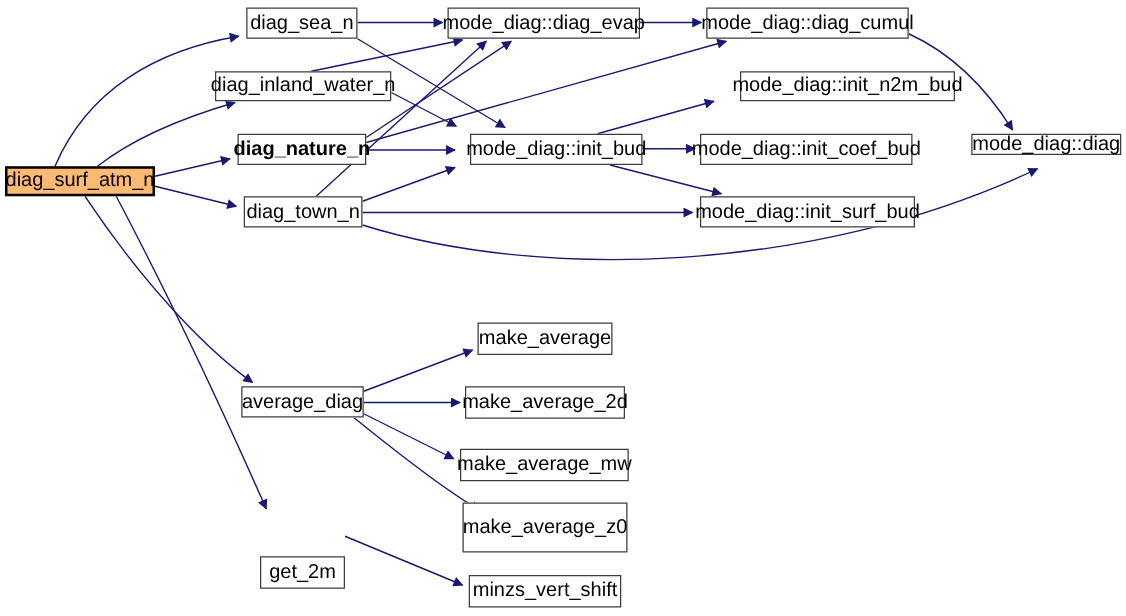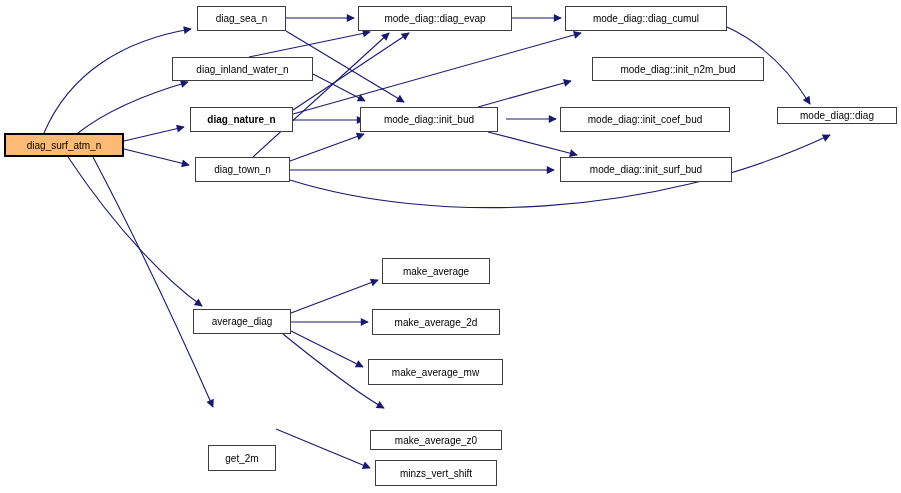--- a/index.html
+++ b/index.html
@@ -1,21 +1,21 @@
 <!DOCTYPE html>
 <html><head>
 <meta charset="utf-8">
 <style>
   html,body{margin:0;padding:0;background:#ffffff;}
   #canvas{position:relative;width:901px;height:493px;background:#ffffff;overflow:hidden;
           font-family:"Liberation Sans","DejaVu Sans",sans-serif;}
   #edges{position:absolute;left:0;top:0;width:901px;height:493px;}
   .node{position:absolute;box-sizing:border-box;background:#ffffff;border:1px solid #3d3d3d;
         display:flex;align-items:center;justify-content:center;
-        font-size:10px;color:#000000;white-space:nowrap;cursor:pointer;}
+        font-size:16px;color:#000000;white-space:nowrap;cursor:pointer;}
   .node.root{background:#fdba74;border:2px solid #000000;cursor:default;}
   .edge{fill:none;stroke-width:1.1px;}
 </style>
 </head>
 <body>
 
 <div id="canvas">
   <svg id="edges" width="901" height="493" viewBox="0 0 901 493" xmlns="http://www.w3.org/2000/svg">
     <defs>
       <marker id="arrow" viewBox="0 0 10 10" markerWidth="11" markerHeight="8" refX="9" refY="5" orient="auto" markerUnits="userSpaceOnUse">
@@ -54,25 +54,25 @@
   </svg>
   <div id="nodes">
       <div class="node root" style="left: 4px; top: 133px; width: 120px; height: 24px;">diag_surf_atm_n</div>
       <div class="node" style="left: 197px; top: 6px; width: 89px; height: 25px;">diag_sea_n</div>
       <div class="node" style="left: 172px; top: 57px; width: 141px; height: 24px;">diag_inland_water_n</div>
       <div class="node" style="left: 190px; top: 107px; width: 103px; height: 25px; font-weight: bold;">diag_nature_n</div>
       <div class="node" style="left: 195px; top: 157px; width: 95px; height: 25px;">diag_town_n</div>
       <div class="node" style="left: 358px; top: 6px; width: 154px; height: 25px;">mode_diag::diag_evap</div>
       <div class="node" style="left: 565px; top: 6px; width: 162px; height: 25px;">mode_diag::diag_cumul</div>
       <div class="node" style="left: 592px; top: 57px; width: 172px; height: 24px;">mode_diag::init_n2m_bud</div>
-      <div class="node" style="left: 360px; top: 107px; width: 138px; height: 25px; text-align: right;">mode_diag::init_bud</div>
+      <div class="node" style="left: 376px; top: 107px; width: 138px; height: 25px; text-align: right;">mode_diag::init_bud</div>
       <div class="node" style="left: 560px; top: 107px; width: 170px; height: 25px;">mode_diag::init_coef_bud</div>
       <div class="node" style="left: 560px; top: 157px; width: 172px; height: 25px;">mode_diag::init_surf_bud</div>
       <div class="node" style="left: 777px; top: 107px; width: 120px; height: 17px;">mode_diag::diag</div>
       <div class="node" style="left: 193px; top: 309px; width: 98px; height: 25px;">average_diag</div>
       <div class="node" style="left: 382px; top: 258px; width: 108px; height: 26px;">make_average</div>
       <div class="node" style="left: 372px; top: 309px; width: 128px; height: 26px;">make_average_2d</div>
       <div class="node" style="left: 368px; top: 359px; width: 135px; height: 26px;">make_average_mw</div>
-      <div class="node" style="left: 370px; top: 430px; width: 132px; height: 20px;">make_average_z0</div>
+      <div class="node" style="left: 370px; top: 402px; width: 132px; height: 40px;">make_average_z0</div>
       <div class="node" style="left: 208px; top: 410px; width: 68px; height: 26px; margin-top: 35px;">get_2m</div>
       <div class="node" style="left: 375px; top: 460px; width: 122px; height: 26px;">minzs_vert_shift</div>
     </div>
 </div>
 
 </body></html>

